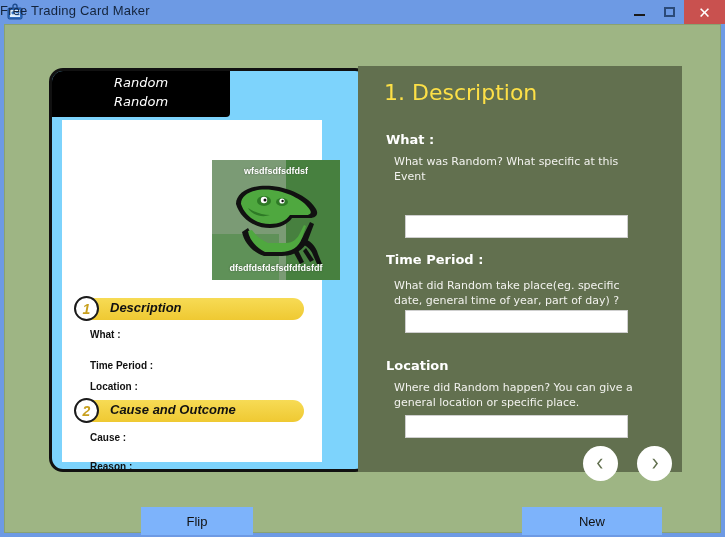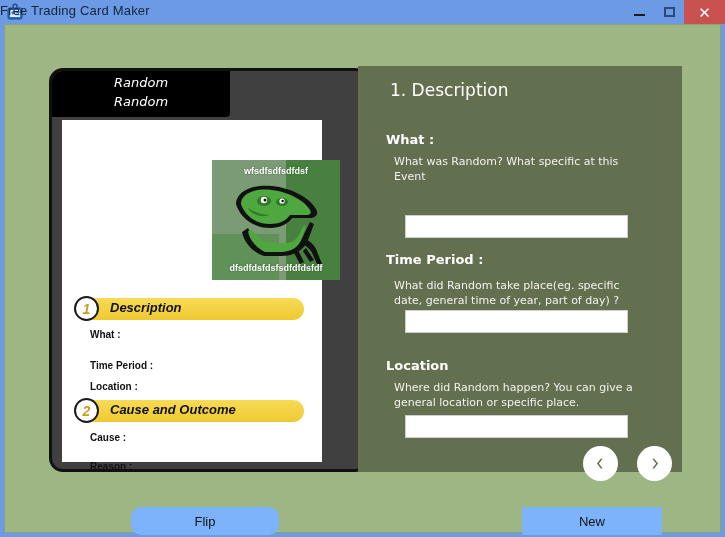--- a/index.html
+++ b/index.html
@@ -54,21 +54,21 @@
     position: absolute; left: 4px; top: 24px;
     width: 717px; height: 509px;
     background: #9eb584;
     border: 1px solid #8aa271;
   }
 
   
   #card {
     position: absolute; left: 44px; top: 43px;
     width: 320px; height: 404px;
-    background: #404040;
+    background: #7dd3fc;
     border: 3px solid #111;
     border-radius: 14px;
     overflow: hidden;
     padding-left: 20px;
   }
   #card-header {
     position: absolute; left: 0; top: 0;
     width: 178px; height: 46px;
     background: #000;
     border-bottom-right-radius: 4px;
@@ -137,22 +137,22 @@
     font-size: 10px; font-weight: bold; color: #111;
   }
 
   
   #panel {
     position: absolute; left: 353px; top: 41px;
     width: 324px; height: 406px;
     background: #62704f;
   }
   .p-h1 {
-    position: absolute; left: 32px; top: 14px;
-    font-size: 17px; color: #ffffff;
+    position: absolute; left: 26px; top: 14px;
+    font-size: 22px; color: #fde047;
     font-family: "DejaVu Sans", sans-serif;
   }
   .p-lbl {
     position: absolute; left: 28px;
     font-size: 13px; font-weight: bold; color: #fff;
     font-family: "DejaVu Sans", sans-serif;
   }
   .p-hint {
     position: absolute; left: 36px;
     width: 250px;
@@ -179,21 +179,21 @@
   .chev { width: 13px; height: 13px; }
 
   
   .bbtn {
     position: absolute; top: 482px; height: 28px;
     background: #7db3fb; border: none;
     font-size: 13px; color: #111;
     font-family: "Liberation Sans", sans-serif;
     cursor: pointer;
   }
-  #btn-flip  { left: 126px; width: 148px; border-radius: 10px; }
+  #btn-flip  { left: 136px; width: 112px; }
   #btn-print { left: 357px; width: 140px; }
   #btn-new   { left: 517px; width: 140px; }
 </style>
 </head>
 <body>
 
 <div id="window">
 
   <div id="titlebar">
     <div id="app-icon">

